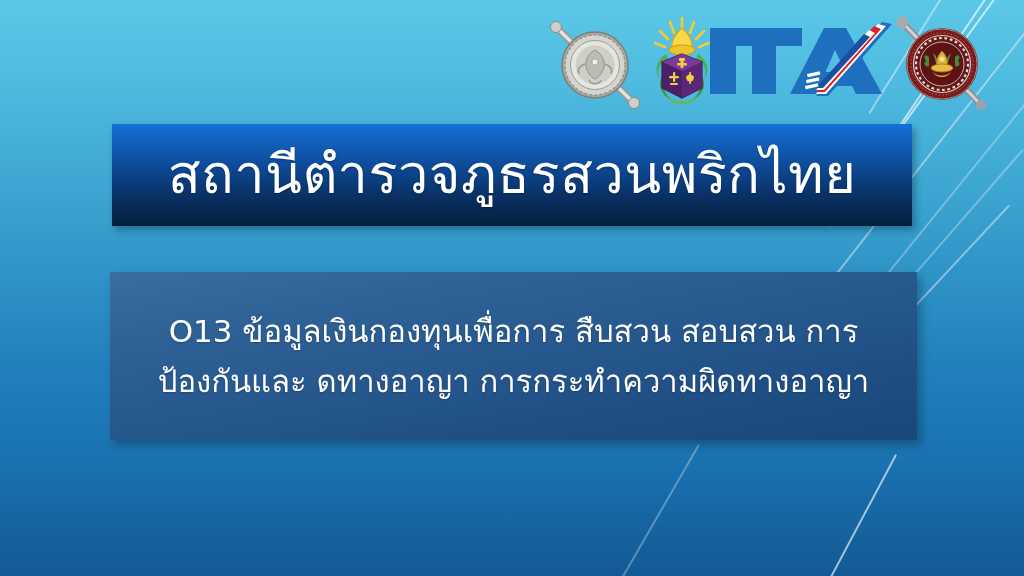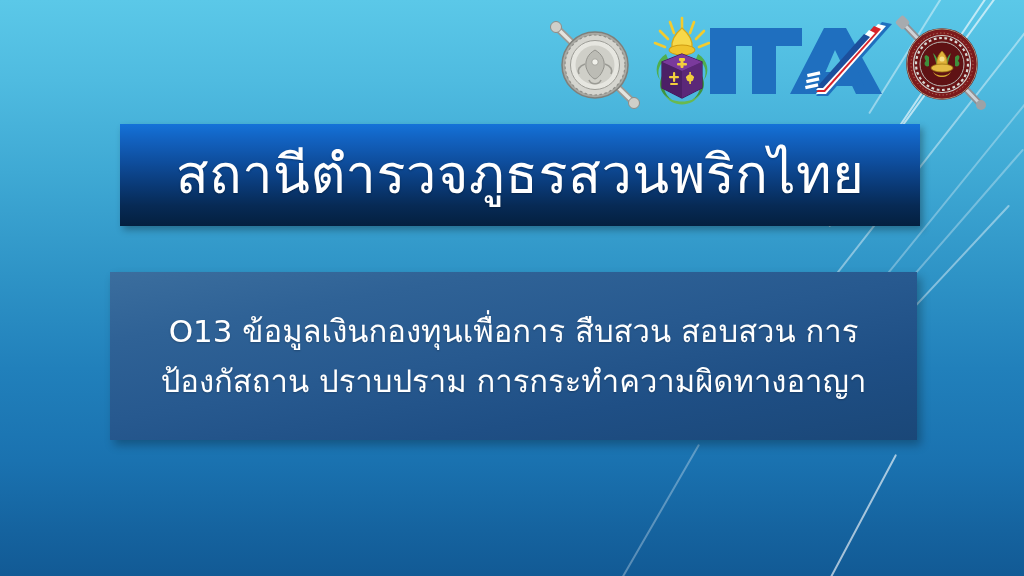--- a/index.html
+++ b/index.html
@@ -73,21 +73,20 @@
         #1472d8 0%,
         #1261bf 16%,
         #0e4d9c 38%,
         #0a3a77 60%,
         #072a55 80%,
         #04203f 100%);
     box-shadow: 3px 4px 7px rgba(0,0,0,0.30);
     display: flex;
     align-items: center;
     justify-content: center;
-    margin-left: 8px;
   }
   .title-text {
     color: #ffffff;
     font-size: 54px;
     line-height: 1.05;
     letter-spacing: 0.5px;
     white-space: nowrap;
     text-shadow: 0 1px 2px rgba(0,0,0,0.30);
   }
 
@@ -264,16 +263,16 @@
       </g>
     </svg>
   </div>
 
   <div class="title-plate">
     <div class="title-text">สถานีตำรวจภูธรสวนพริกไทย</div>
   </div>
 
   <div class="subtitle-plate">
     <div class="subtitle-line">O13 ข้อมูลเงินกองทุนเพื่อการ สืบสวน สอบสวน การ</div>
-    <div class="subtitle-line">ป้องกัสถาน ปราบปราม การกระทำความผิดทางอาญา</div>
+    <div class="subtitle-line">ป้องกันและ ดทางอาญา การกระทำความผิดทางอาญา</div>
   </div>
 
 </div>
 
 </body></html>

